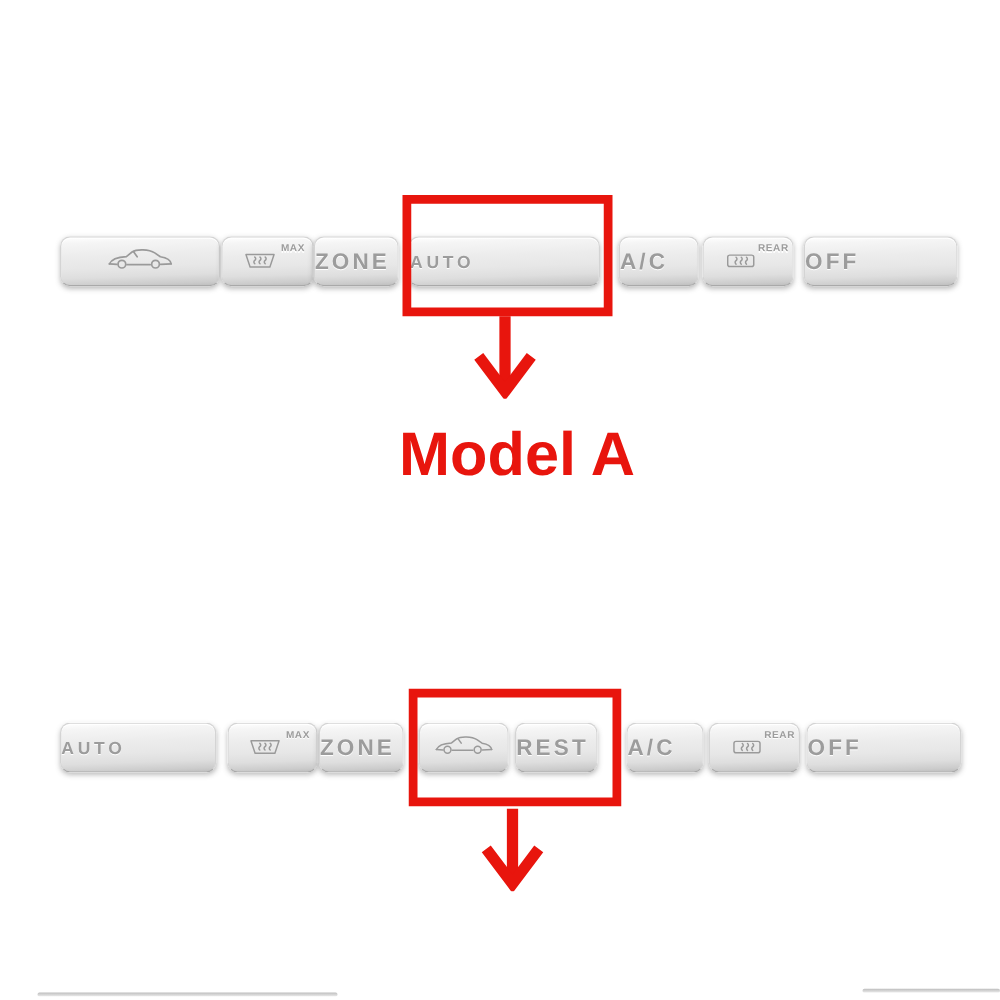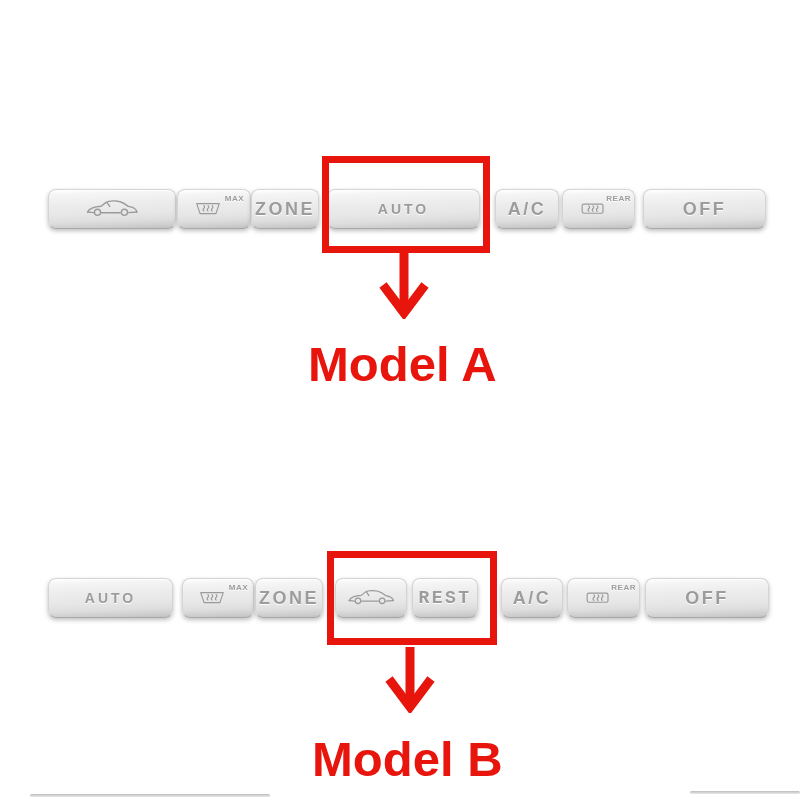--- a/index.html
+++ b/index.html
@@ -6,37 +6,37 @@
   #stage{
     position:relative;width:800px;height:800px;background:#ffffff;overflow:hidden;
     font-family:"Liberation Sans",sans-serif;
   }
   
   .btn{
     position:absolute;height:38px;border-radius:8px;
     background:linear-gradient(178deg,#ffffff 0%,#f5f5f5 12%,#ececec 38%,#e7e7e7 60%,#dedede 78%,#cccccc 93%,#bfbfbf 100%);
     border:1px solid #d4d4d4;border-bottom-color:#a9a9a9;
     box-shadow:0 2px 4px rgba(110,110,110,.45), inset 0 1px 0 rgba(255,255,255,.95);
-    display:flex;align-items:center;justify-content:center;
+    display:flex;align-items:center;justify-content:flex-start;
   }
   .btn-label{
     color:#9c9c9c;font-size:18px;font-weight:bold;letter-spacing:2.5px;
     text-shadow:0 1px 0 rgba(255,255,255,.95);user-select:none;
   }
   .icon-wrap{position:relative;display:flex;align-items:center;justify-content:center;width:100%;height:100%;}
   .sup-label{
     position:absolute;top:4px;color:#9c9c9c;font-size:8px;font-weight:bold;letter-spacing:.5px;
     text-shadow:0 1px 0 rgba(255,255,255,.95);
   }
   svg.glyph{stroke:#9a9a9a;fill:none;stroke-linecap:round;stroke-linejoin:round;}
   
   .hl-box{position:absolute;border:7px solid var(--red,#e8150d);background:transparent;}
   .model-label{
     position:absolute;color:var(--red,#e8150d);font-size:49px;font-weight:bold;
-    text-align:left;white-space:nowrap;letter-spacing:0;
+    text-align:right;white-space:nowrap;letter-spacing:0;
   }
   .arrow-svg{position:absolute;stroke:var(--red,#e8150d);}
   
   .crop-edge{position:absolute;height:3px;border-radius:2px;
     background:linear-gradient(180deg,#bdbdbd,#e9e9e9);}
 </style>
 </head>
 <body>
 
 <div id="stage">
@@ -130,21 +130,21 @@
   <svg class="glyph" width="52" height="19" viewBox="0 0 64 22" stroke-width="1.5">
     <path d="M5 16 C7 11.5 13 10 20 9.6 L25 5.6 C29 2.8 40 3 45 6.4 L50 9.8 C55.5 10.6 59 13 59.5 16"></path>
     <path d="M26.5 5.6 L29.5 9.8"></path>
     <path d="M5 16 L11.6 16.6 M20.5 16.8 L41 16.8 M50.2 16.6 L59.5 16"></path>
     <circle cx="16" cy="16.3" r="3.4"></circle>
     <circle cx="45.7" cy="16.3" r="3.4"></circle>
   </svg>
 </span>
         </span>
     </div>
-    <div class="btn" style="left:412px;top:578px;width:64px;font-family:Liberation Mono, monospace;">
+    <div class="btn" style="left:412px;top:578px;width:64px;">
       <span class="btn-label">REST</span>
     </div>
     <div class="btn" style="left:501px;top:578px;width:60px;">
       <span class="btn-label">A/C</span>
     </div>
     <div class="btn" style="left:567px;top:578px;width:71px;">
       <span class="icon-wrap">
         <span style="margin-right:12px;display:flex;">
   <svg class="glyph" width="30" height="17" viewBox="0 0 36 20" stroke-width="1.4">
     <rect x="5" y="3.5" width="25" height="11" rx="2"></rect>
@@ -161,18 +161,17 @@
     </div>
   </div>
 
   <div class="hl-box" style="left:327px;top:551px;width:156px;height:80px;"></div>
   <span style="position:absolute;left:380px;top:645px;width:60px;height:68px;">
   <svg class="arrow-svg" width="60" height="68" viewBox="0 0 60 68" fill="none" stroke-width="9">
     <line x1="30" y1="2" x2="30" y2="56"></line>
     <path d="M9 34 L30 62 L51 34"></path>
   </svg>
 </span>
-  <div class="model-label" style="left:312px;top:731px;width:200px;">Model B</div>
 
   <div class="crop-edge" style="left:30px;top:794px;width:240px;"></div>
   <div class="crop-edge" style="left:690px;top:791px;width:110px;"></div>
 
 </div>
 
 </body></html>

